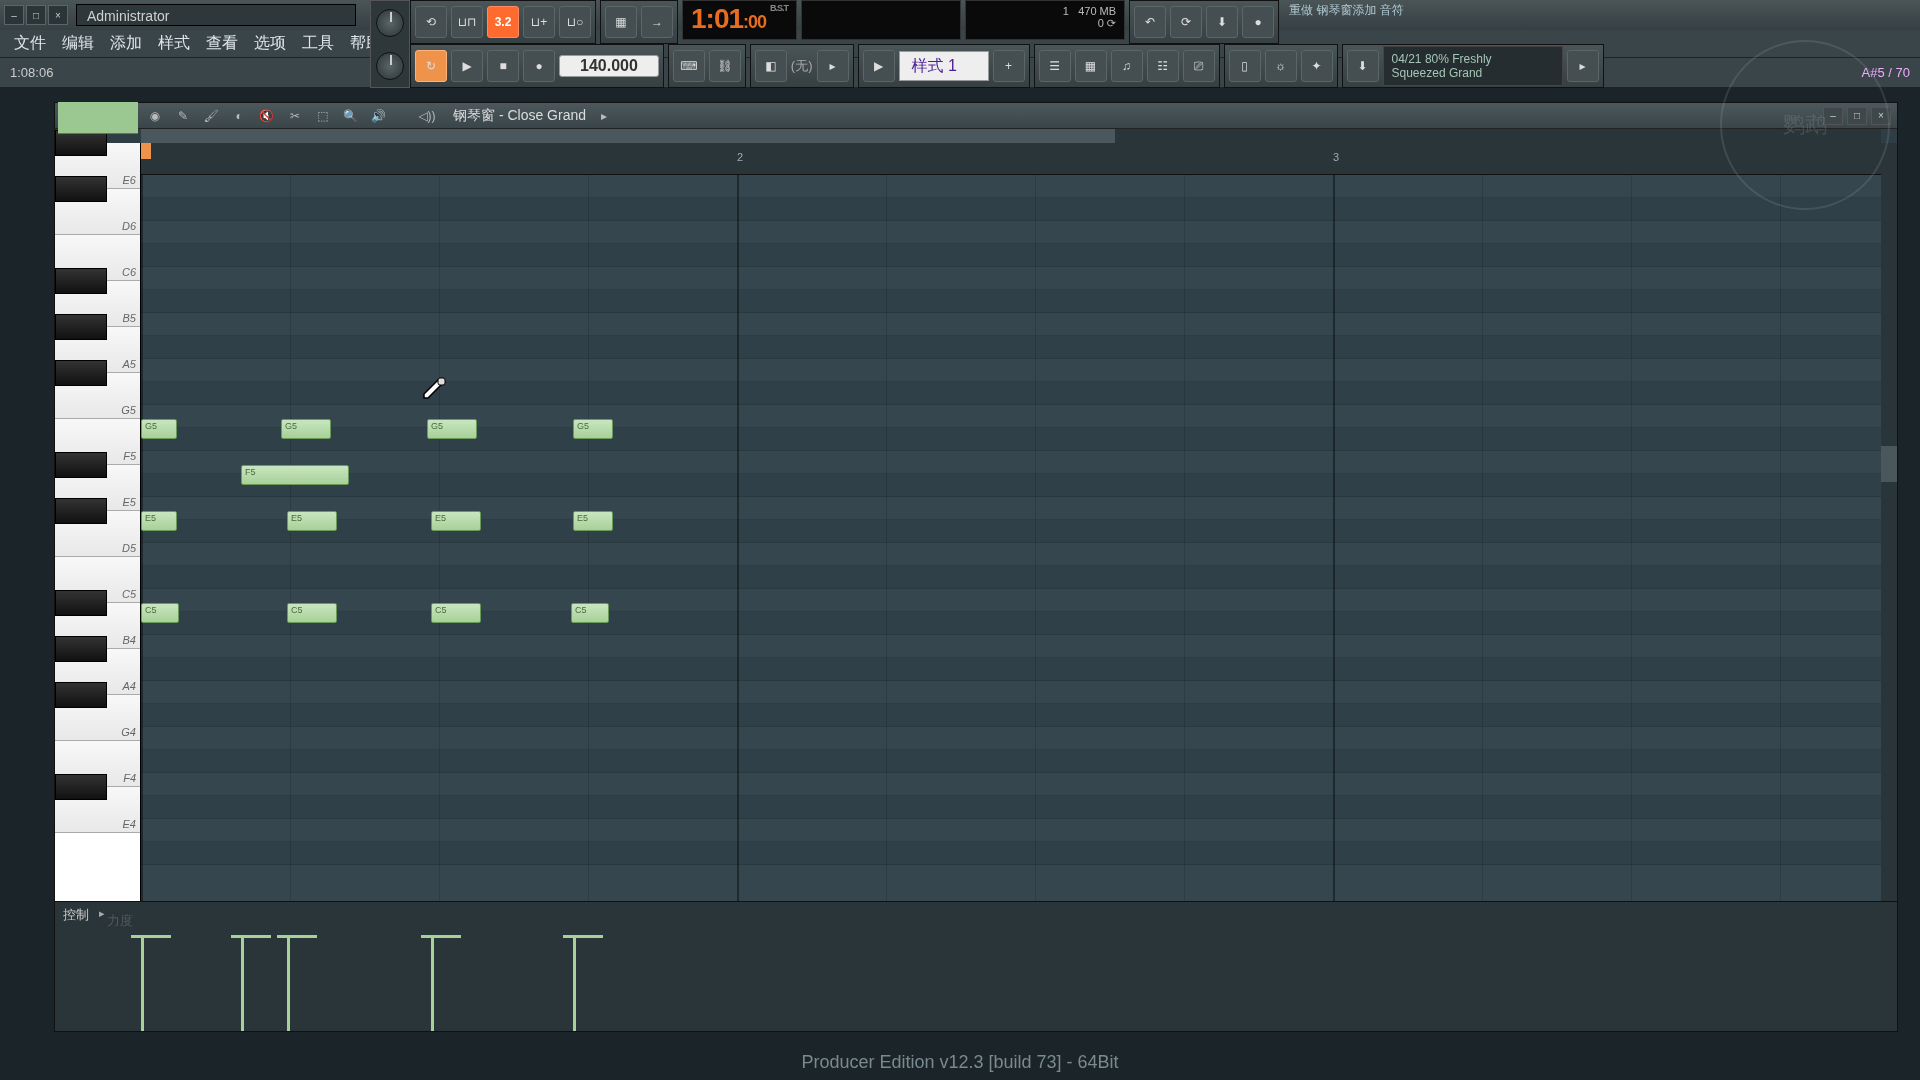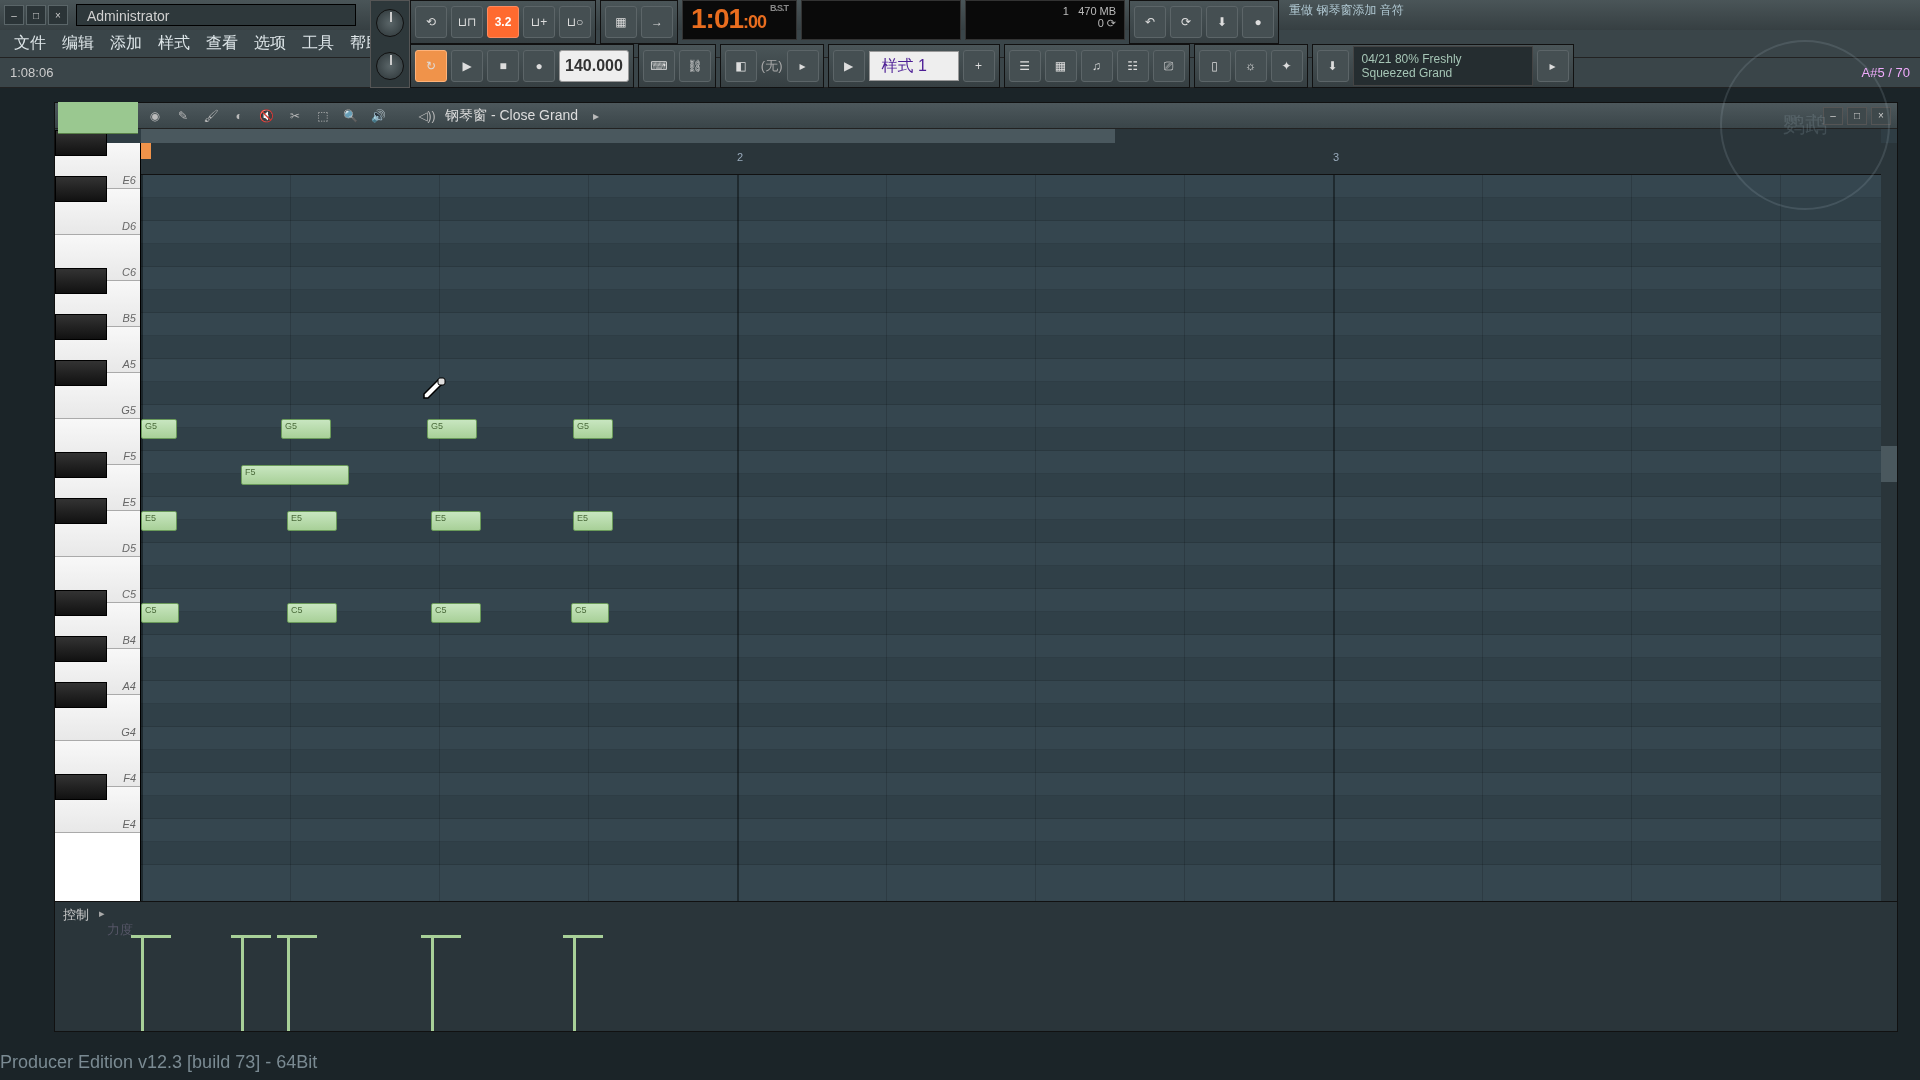--- a/index.html
+++ b/index.html
@@ -15,54 +15,54 @@
 .top-right { position:absolute; top:0; right:0; width:1550px; height:88px; display:flex; }
 .knob-zone { width:40px; background:#2e383b; border:1px solid #555; display:flex; flex-direction:column; align-items:center; justify-content:space-around; }
 .knob { width:28px; height:28px; border-radius:50%; background:radial-gradient(#5a6568,#2b3437); border:1px solid #111; position:relative; }
 .knob::after{content:"";position:absolute;width:2px;height:10px;background:#ccc;top:2px;left:13px;}
 .toolbar-box { background:linear-gradient(#4a5558,#363f42); border:1px solid #111; padding:4px; display:flex; align-items:center; gap:4px; height:44px; }
 .tbtn { width:32px; height:32px; background:#454f52; border:1px solid #5c6568; border-radius:3px; display:flex; align-items:center; justify-content:center; font-size:12px; color:#ddd; cursor:pointer; }
 .tbtn.orange { background:#ff6a2f; border-color:#ff8a5f; color:#fff; font-weight:bold; }
 .tbtn.orange-light { background:#f0934a; border-color:#ffb37a; }
 .lcd { background:#0a0a0a; color:#e96d1f; font-family:'Courier New',monospace; font-size:28px; font-weight:bold; padding:2px 8px; border:1px solid #333; letter-spacing:-1px; height:40px; display:flex; align-items:baseline; }
 .lcd-small { font-size:18px; }
-.tempo { background:#eee; color:#333; font-size:16px; font-weight:bold; padding:4px 5px; border:1px solid #999; border-radius:3px; height:32px; display:flex; align-items:center; }
+.tempo { background:#eee; color:#333; font-size:16px; font-weight:bold; padding:4px 20px; border:1px solid #999; border-radius:3px; height:22px; display:flex; align-items:center; }
 .dark-lcd { background:#0a0a0a; width:160px; height:40px; border:1px solid #333; }
 .mem-lcd { background:#0a0a0a; color:#bbb; font-size:11px; padding:4px 8px; border:1px solid #333; height:40px; width:160px; text-align:right; }
 .pattern-sel { background:#eee; color:#4c1d95; font-size:16px; padding:4px 12px; border:1px solid #999; height:30px; display:flex; align-items:center; width:90px; }
 .preset { background:#252d30; color:#a5c5b5; font-size:12px; padding:4px 8px; border:1px solid #444; height:40px; width:180px; display:flex; flex-direction:column; justify-content:center; }
 .action-txt { color:#b0c8d2; font-size:12px; padding:2px 6px; }
 .row2 { display:flex; gap:4px; align-items:center; height:44px; }
 .piano-window { position:absolute; top:102px; left:54px; right:22px; bottom:48px; background:#2f3d44; border:1px solid #111; display:flex; flex-direction:column; }
 .pw-titlebar { height:26px; background:linear-gradient(#4d585c,#3a4549); display:flex; align-items:center; padding:0 6px; gap:8px; border-bottom:1px solid #222; }
 .pw-tool { width:20px; height:20px; display:flex; align-items:center; justify-content:center; color:#bbb; font-size:12px; cursor:pointer; }
-.pw-title { color:#ddd; font-size:14px; margin-left:0; }
+.pw-title { color:#ddd; font-size:14px; margin-left:8px; }
 .pw-winbtns { margin-left:auto; display:flex; gap:4px; }
 .pw-winbtn { width:20px; height:18px; background:#3e484b; border:1px solid #555; color:#ccc; font-size:10px; display:flex; align-items:center; justify-content:center; cursor:pointer; }
 .pw-body { flex:1; display:flex; position:relative; }
 .piano-keys { width:86px; background:#fff; position:relative; border-right:1px solid #000;font-style:italic; }
 .wkey { height:46px; background:linear-gradient(#f8f8f8,#e8e8e8); border-bottom:1px solid #aaa; position:relative; }
 .wkey .lbl { position:absolute; right:4px; bottom:2px; font-size:11px; color:#666; }
 .bkey { position:absolute; left:0; width:52px; height:26px; background:linear-gradient(#333,#111); border:1px solid #000; z-index:2; }
 .grid-area { flex:1; position:relative; background:#35464f; overflow:hidden; }
 .timeline { height:32px; background:#2a353a; border-bottom:1px solid #111; position:relative; }
 .tl-mark { position:absolute; top:8px; font-size:11px; color:#9ab; }
 .tl-play { position:absolute; top:0; left:0; width:10px; height:16px; background:#f0934a; }
 .grid-rows { position:absolute; top:32px; left:0; right:0; bottom:0; }
 .grow { height:23px; border-bottom:1px solid rgba(0,0,0,.12); position:relative; }
 .grow.dark { background:rgba(0,0,0,.08); }
 .vline { position:absolute; top:0; bottom:0; width:1px; background:rgba(0,0,0,.15); }
 .vline.bar { background:rgba(0,0,0,.4); width:2px; }
 .note { position:absolute; height:20px; background:linear-gradient(#c8e6c0,#a8d098); border:1px solid #6a9a5a; border-radius:2px; font-size:9px; color:#4a6a3a; padding:1px 3px; top:1px; }
 .velocity-pane { height:130px; background:#2a353a; border-top:1px solid #111; position:relative; }
 .vel-lbl { position:absolute; left:8px; top:4px; color:#ccc; font-size:13px; }
-.vel-lbl2 { position:absolute; left:52px; top:19px; color:#556; font-size:13px; }
+.vel-lbl2 { position:absolute; left:52px; top:10px; color:#556; font-size:13px; }
 .vel-bar { position:absolute; bottom:0; width:3px; background:#a8d098; }
 .vel-bar::before { content:""; position:absolute; top:-2px; left:-10px; width:40px; height:3px; background:#a8d098; }
-.footer { position:absolute; bottom:0; left:0; right:0; height:36px; background:#1b2428; display:flex; align-items:center; color:#7a8a92; font-size:18px;margin-top:43px; }
+.footer { position:absolute; bottom:0; left:0; right:0; height:36px; background:#1b2428; display:flex; align-items:center; justify-content:center; color:#7a8a92; font-size:18px;margin-top:43px; }
 .corner { position:absolute; top:102px; left:58px; width:80px; height:32px; background:#9ac890; border-bottom:1px solid #588048; z-index:5; }
 .scroll-track { position:absolute; background:#2a353a; }
 .scroll-handle { background:#4a585e; position:absolute; }
 .cursor-icon { position:absolute; width:30px; height:30px; z-index:100; pointer-events:none; }
 .watermark { position:absolute; top:40px; right:30px; width:170px; height:170px; border:2px solid rgba(160,180,190,.18); border-radius:50%; z-index:50; display:flex; align-items:center; justify-content:center; color:rgba(160,180,190,.2); font-size:22px; pointer-events:none; }
 </style>
 </head>
 <body>
 
 <div class="titlebar">

